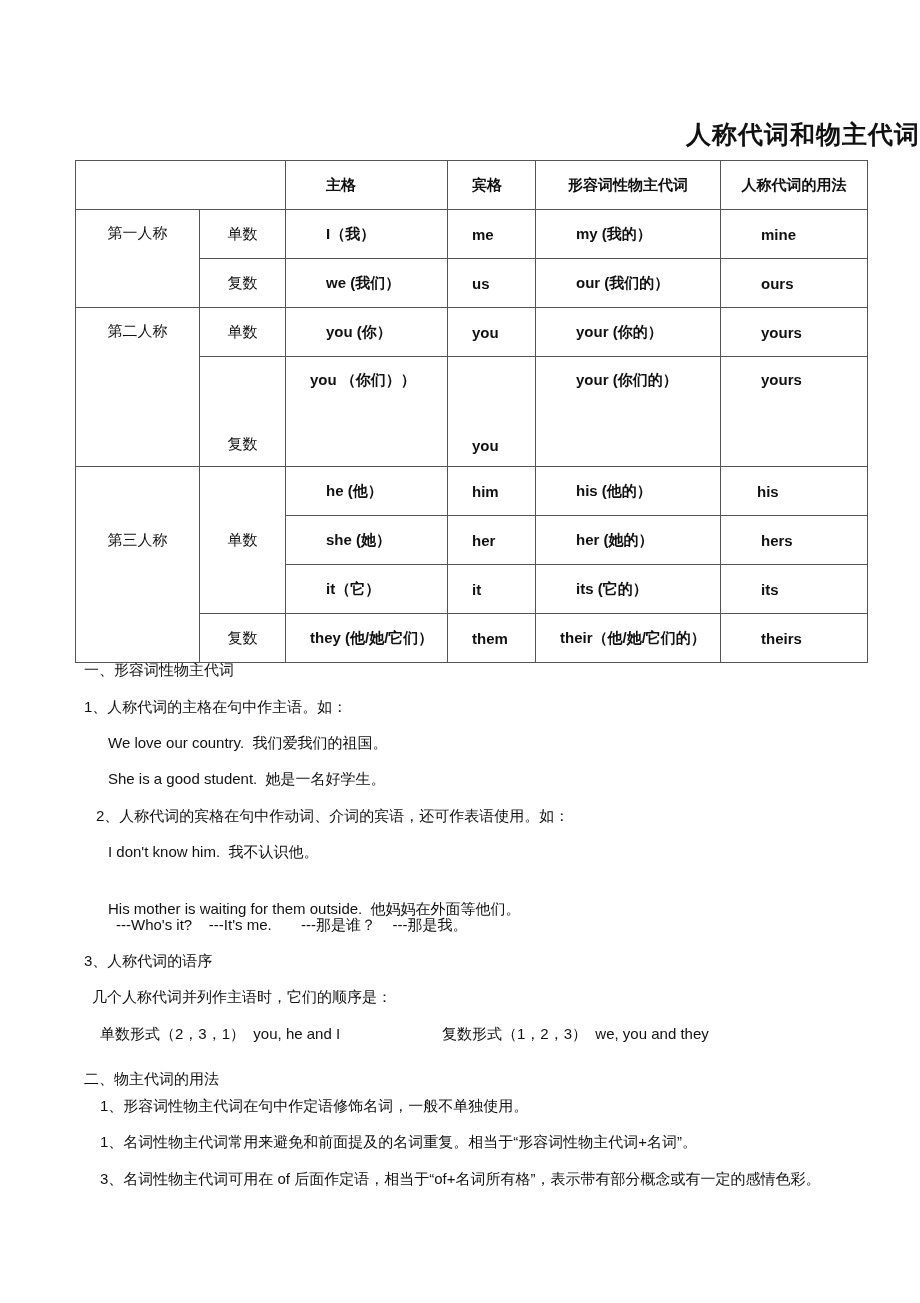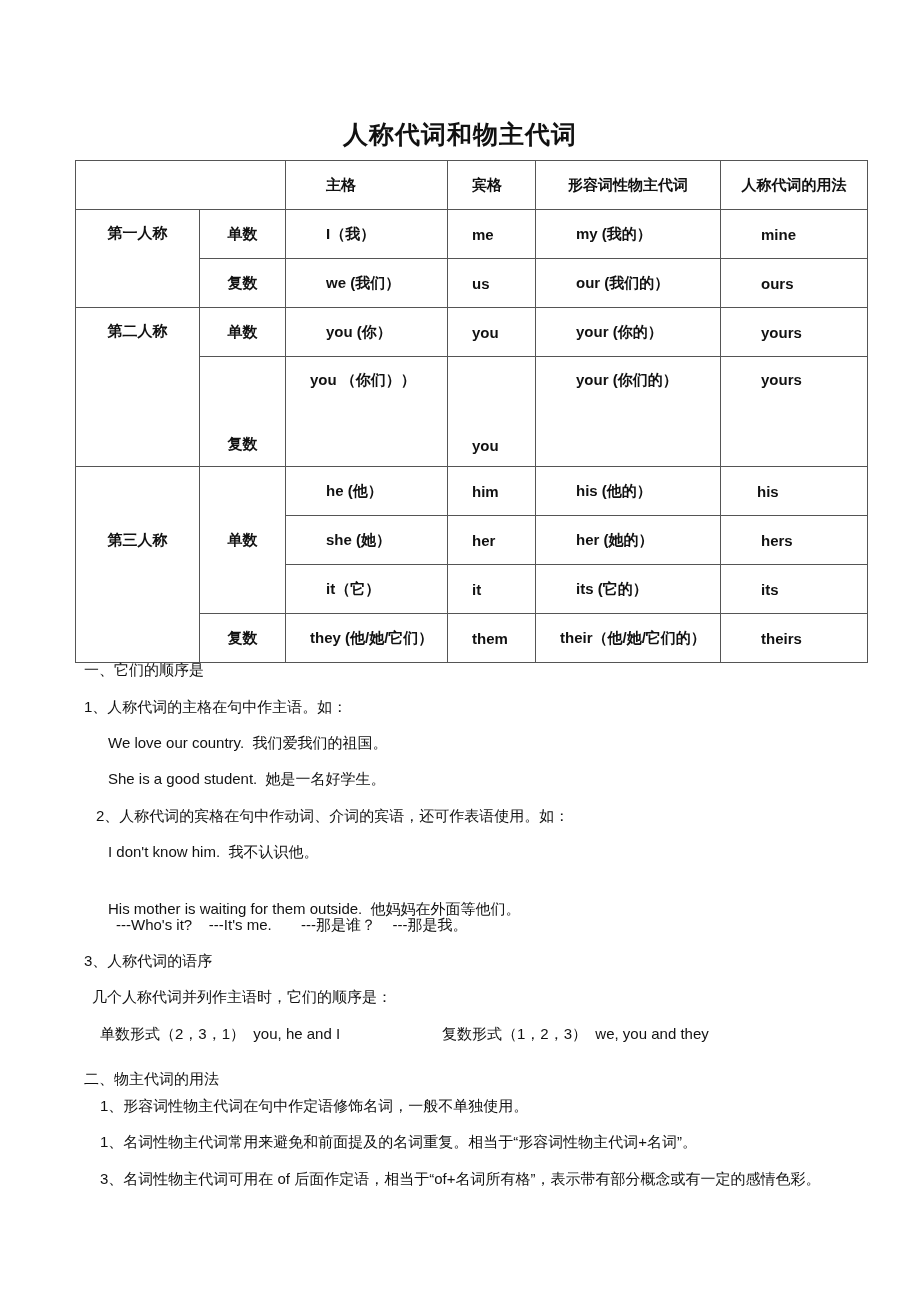--- a/index.html
+++ b/index.html
@@ -1,23 +1,23 @@
 <!DOCTYPE html>
 <html><head>
 <meta charset="utf-8">
 <style>
   html, body { margin: 0; padding: 0; background: #ffffff; }
   body { width: 920px; height: 1303px; position: relative; overflow: hidden;
          font-family: "Liberation Sans", "DejaVu Sans", sans-serif; color: #111; }
-  .title { position: absolute; top: 118px; left: 0; width: 920px; text-align: center;
+  .title { position: absolute; top: 118px; left: 0; width: 920px; text-align: right;
            font-family: "DejaVu Serif", "Liberation Serif", serif; font-size: 25px; font-weight: bold; letter-spacing: 1px; }
   table.pron { position: absolute; left: 75px; top: 160px; border-collapse: collapse; table-layout: fixed; }
   table.pron td { border: 1px solid #555; font-size: 15px; font-weight: bold; padding: 0; height: 48px; vertical-align: middle; }
   table.pron td.hdr { font-weight: bold; }
-  table.pron td.lbl { font-weight: bold; }
+  table.pron td.lbl { font-weight: normal; }
   .c { text-align: center; }
   .pl2 { padding-left: 40px !important; }
   .top { vertical-align: top !important; padding-top: 14px !important; }
   .bot { vertical-align: bottom !important; padding-bottom: 12px !important; }
   .line { position: absolute; font-size: 15px; white-space: pre; }
   .cn { font-family: "DejaVu Sans", sans-serif; }
 </style>
 </head>
 <body>
 
@@ -96,21 +96,21 @@
   <tr>
     <td class="lbl c">复数</td>
     <td style="padding-left:24px">they (他/她/它们）</td>
     <td style="padding-left:24px">them</td>
     <td style="padding-left:24px">their（他/她/它们的）</td>
     <td style="padding-left:40px">theirs</td>
   </tr>
 </tbody>
   </table>
 
-<div class="line cn" style="top:661px;left:84px">一、它们的顺序是</div>
+<div class="line cn" style="top:661px;left:84px">一、形容词性物主代词</div>
 <div class="line" style="top:698px;left:84px">1、人称代词的主格在句中作主语。如：</div>
 <div class="line" style="top:734px;left:108px">We love our country.  我们爱我们的祖国。</div>
 <div class="line" style="top:770px;left:108px">She is a good student.  她是一名好学生。</div>
 <div class="line" style="top:807px;left:96px">2、人称代词的宾格在句中作动词、介词的宾语，还可作表语使用。如：</div>
 <div class="line" style="top:843px;left:108px">I don't know him.  我不认识他。</div>
 <div class="line" style="top:900px;left:108px">His mother is waiting for them outside.  他妈妈在外面等他们。</div>
 <div class="line" style="top:916px;left:116px">---Who's it?    ---It's me.       ---那是谁？    ---那是我。</div>
 <div class="line" style="top:952px;left:84px">3、人称代词的语序</div>
 <div class="line" style="top:988px;left:92px">几个人称代词并列作主语时，它们的顺序是：</div>
 <div class="line" style="top:1025px;left:100px">单数形式（2，3，1）  you, he and I</div>

